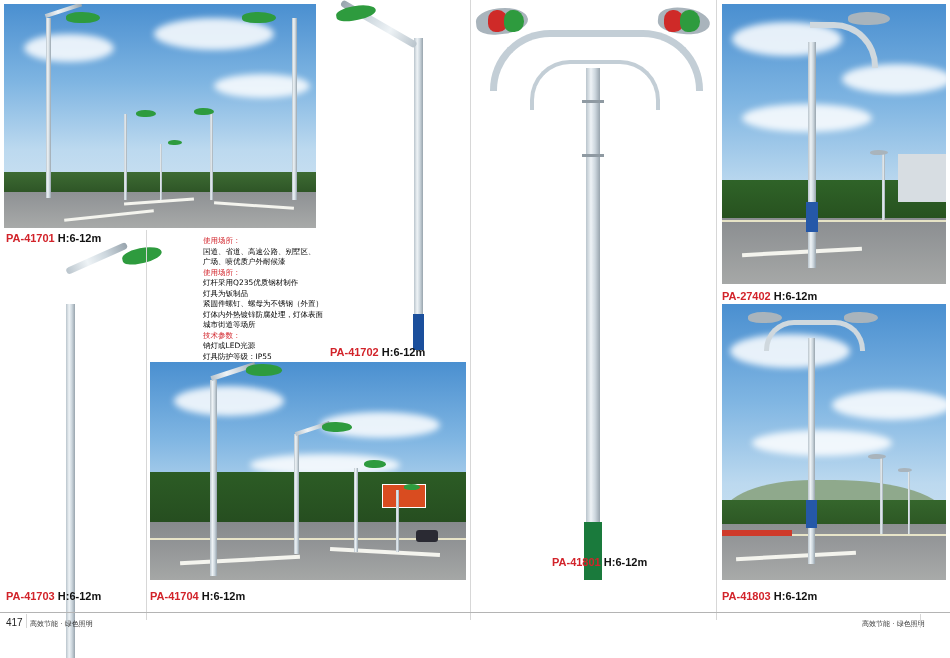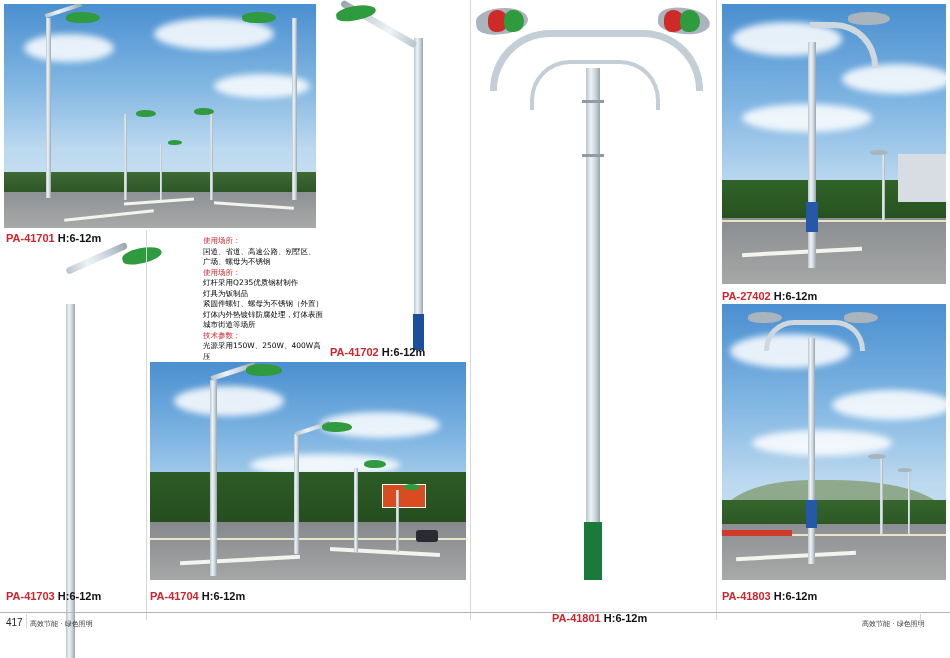--- a/index.html
+++ b/index.html
@@ -185,29 +185,28 @@
     <div class="lamp-green" style="left:6px; top:2px; width:40px; height:14px; transform:rotate(-10deg);"></div>
   </div>
   <div class="code abs" style="left:330px; top:346px;">
     <span class="c">PA-41702</span>
     <span>H:6-12m</span>
   </div>
 
   <div id="spec-text">
     <div class="hd">使用场所：</div>
     <div>国道、省道、高速公路、别墅区、</div>
-    <div>广场、螺母为不锈钢</div>
+    <div>广场、喷优质户外耐候漆</div>
     <div class="hd">使用场所：</div>
     <div>灯杆采用Q235优质钢材制作</div>
     <div>灯具为钣制品</div>
     <div>紧固件螺钉、螺母为不锈钢（外置）</div>
     <div>灯体内外热镀锌防腐处理，灯体表面</div>
     <div>城市街道等场所</div>
     <div class="hd">技术参数：</div>
-    <div>光源采用150W、250W、400W高压</div>
     <div>钠灯或LED光源</div>
     <div>灯具防护等级：IP55</div>
     <div>基础由本厂提供图纸制作</div>
   </div>
 
   <div class="photo" style="left:150px; top:362px; width:316px; height:218px;">
     <div class="sky"></div>
     <div class="cloud" style="left:24px; top:24px; width:110px; height:30px;"></div>
     <div class="cloud" style="left:170px; top:50px; width:120px; height:26px;"></div>
     <div class="cloud" style="left:100px; top:92px; width:150px; height:22px;"></div>
@@ -263,21 +262,21 @@
                 border-radius:0 40px 0 0;"></div>
 
     <div class="lamp-grey" style="left:2px; top:4px; width:52px; height:26px; transform:rotate(-6deg);"></div>
     <div class="lamp-red" style="left:14px; top:6px; width:20px; height:22px;"></div>
     <div class="lamp-green" style="left:30px; top:6px; width:20px; height:22px;"></div>
 
     <div class="lamp-grey" style="left:184px; top:4px; width:52px; height:26px; transform:rotate(6deg);"></div>
     <div class="lamp-red" style="left:190px; top:6px; width:20px; height:22px;"></div>
     <div class="lamp-green" style="left:206px; top:6px; width:20px; height:22px;"></div>
   </div>
-  <div class="code abs" style="left:552px; top:612px;">
+  <div class="code abs" style="left:552px; top:556px;">
     <span class="c">PA-41801</span>
     <span>H:6-12m</span>
   </div>
 
   <div class="vrule" style="left:716px; top:0px; height:620px;"></div>
 
   <div class="photo" style="left:722px; top:4px; width:224px; height:280px;">
     <div class="sky"></div>
     <div class="cloud" style="left:10px; top:18px; width:110px; height:34px;"></div>
     <div class="cloud" style="left:120px; top:60px; width:110px; height:30px;"></div>

